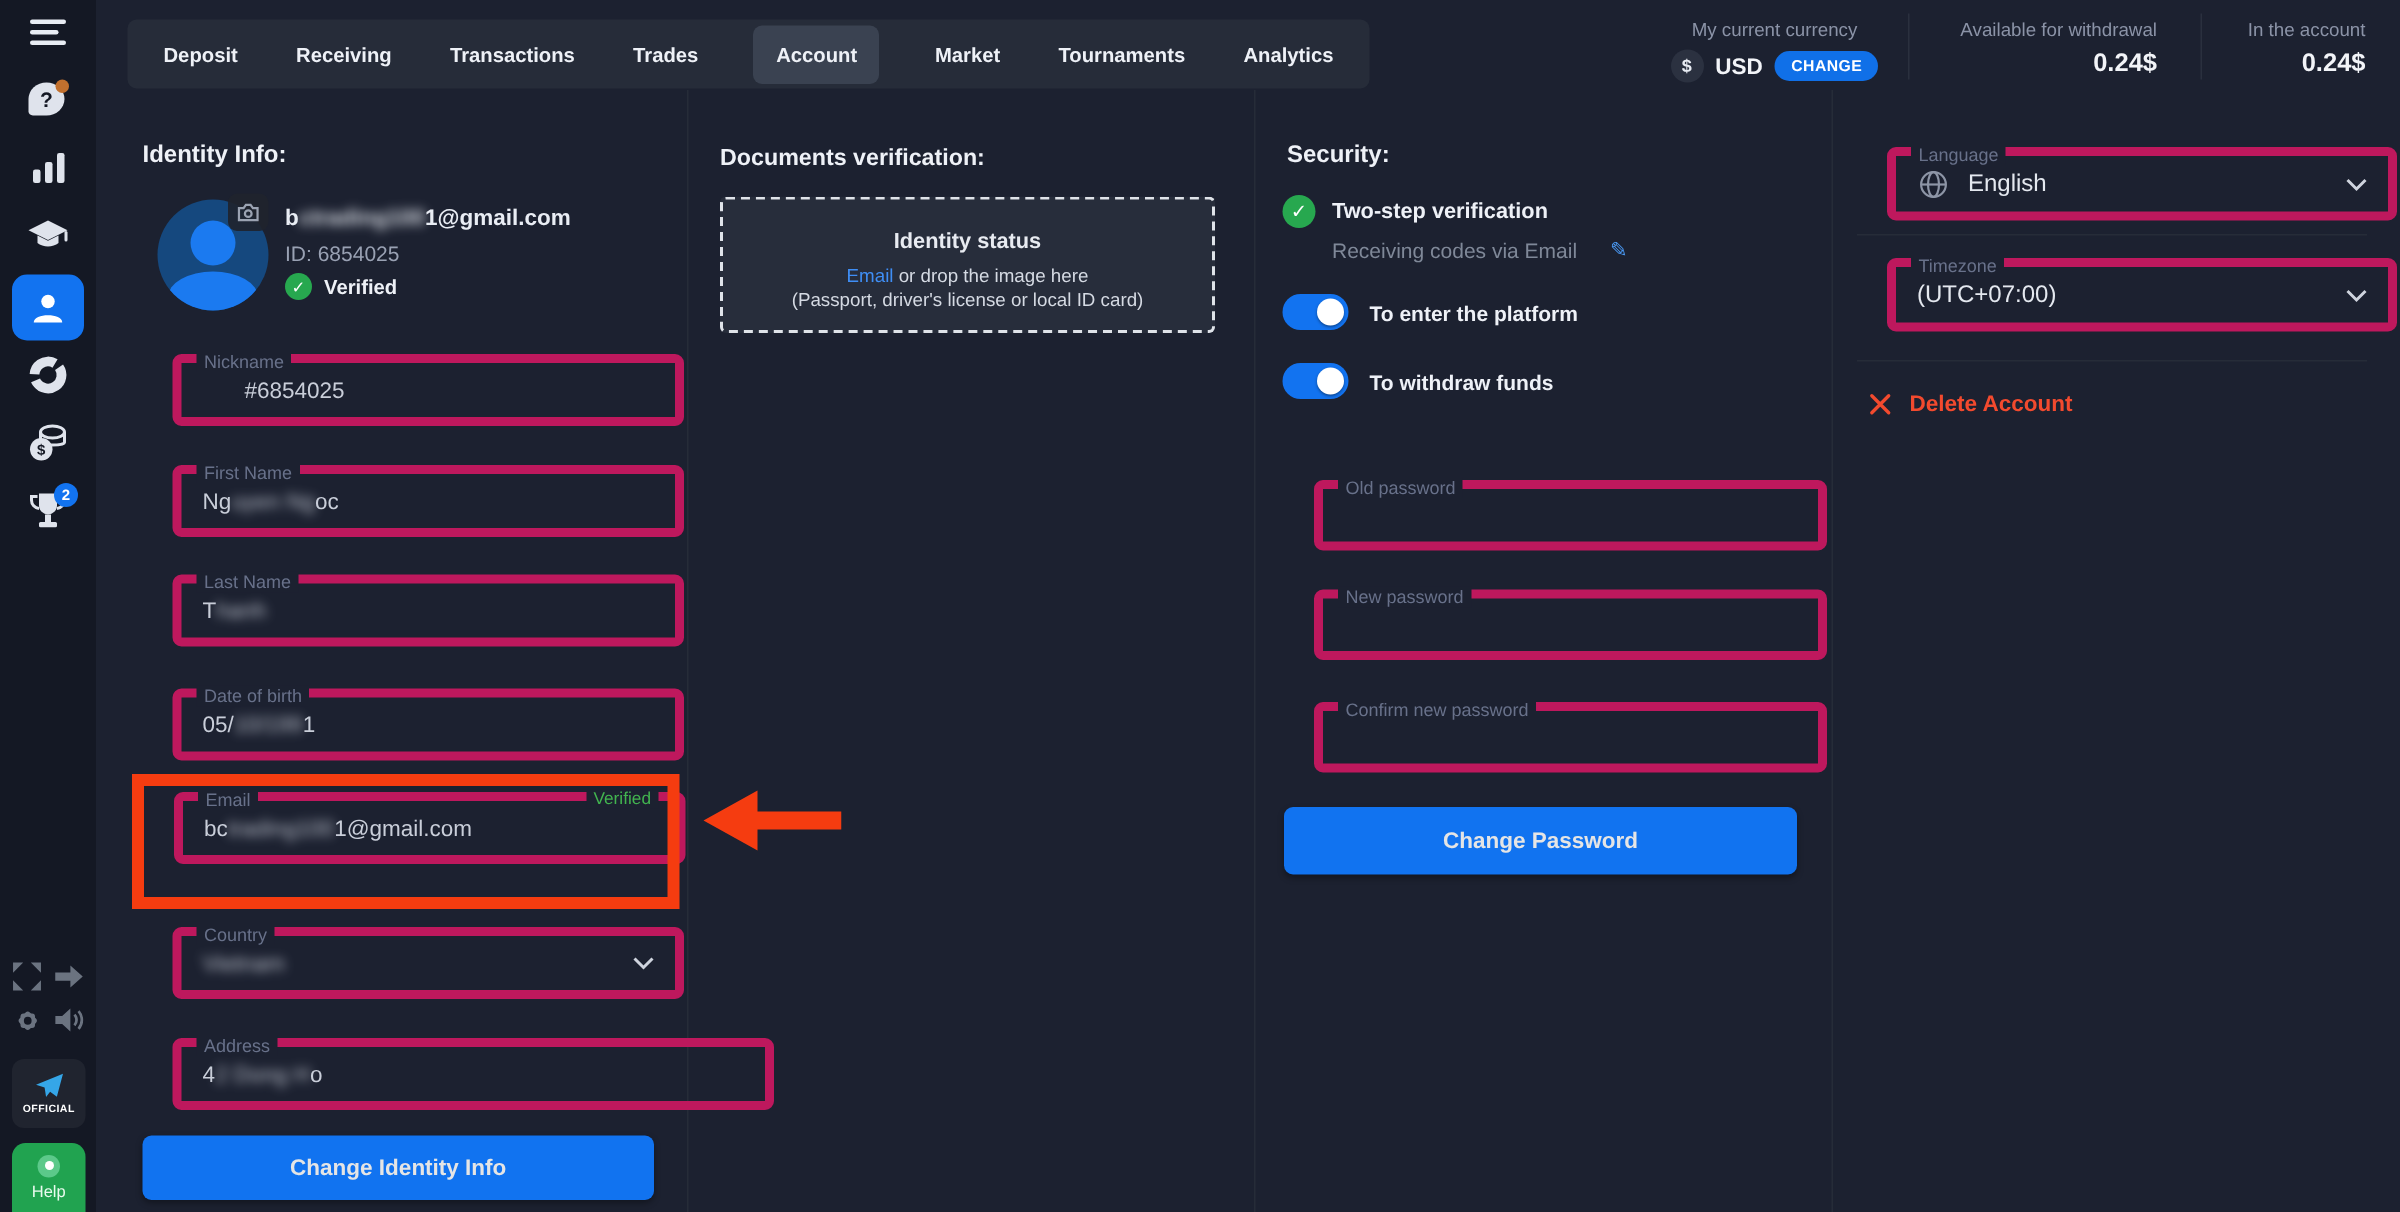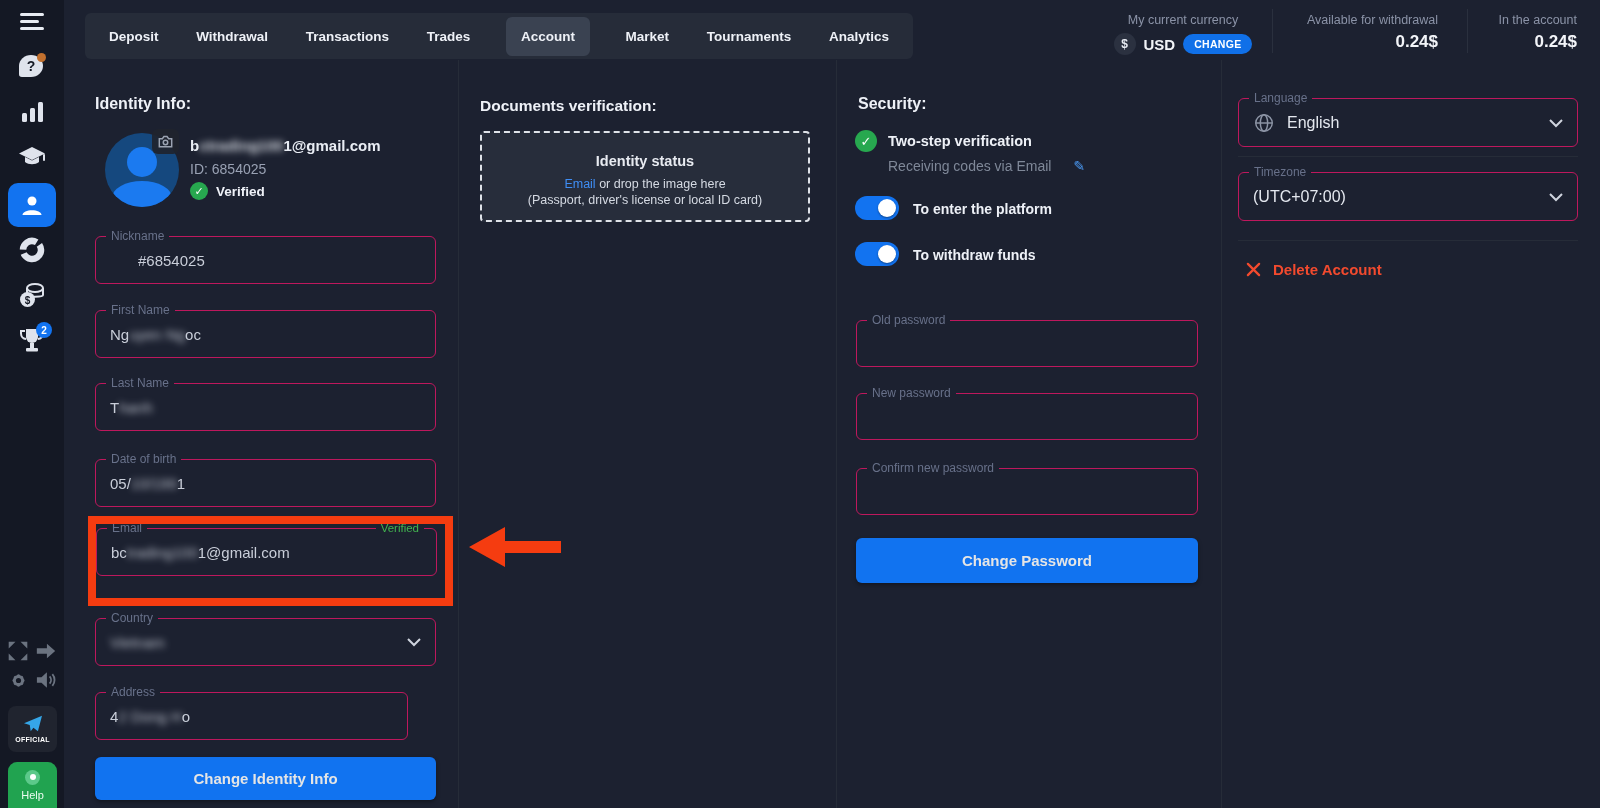--- a/index.html
+++ b/index.html
@@ -36,21 +36,21 @@
   .cur-sym { width:22px; height:22px; border-radius:50%; background:#2b3140; color:#e8ecf3; font-size:12px; font-weight:bold; display:flex; align-items:center; justify-content:center; }
   .cur-code { color:#f2f4f8; font-size:15px; font-weight:bold; }
   .chg { background:#1070e8; color:#fff; font-size:10.5px; font-weight:bold; padding:4px 11px; border-radius:11px; letter-spacing:.3px; cursor:pointer; }
   .hdr-div { position:absolute; top:9px; width:1px; height:44px; background:#2a303e; }
 
   
   .vdiv { position:absolute; top:60px; bottom:0; width:1px; background:#262c38; }
   .col-title { color:#eef1f7; font-size:16px; font-weight:bold; }
 
   
-  .field { position:absolute; border:1px solid #be185d; border-radius:6px; background:transparent; }
+  .field { position:absolute; border:6px solid #be185d; border-radius:6px; background:transparent;margin-left:20px; }
   .field .flabel { position:absolute; top:-8px; left:10px; background:#1c2130; padding:0 5px; font-size:12px; color:#68718a; white-space:nowrap; }
   .field .fbadge { position:absolute; top:-7px; right:12px; background:#1c2130; padding:0 5px; font-size:11.5px; color:#42b44f; }
   .field .val { display:flex; align-items:center; height:100%; padding-left:14px; font-size:15px; color:#c9ced9; }
   .blur { filter:blur(3.5px); opacity:.9; }
   .chev { position:absolute; right:14px; top:50%; margin-top:-4px; }
 
   .btn { position:absolute; background:#1173f0; border-radius:6px; color:#e5e5e5; font-weight:bold; font-size:15px; display:flex; align-items:center; justify-content:center; cursor:pointer; box-shadow:0 2px 4px rgba(0,0,0,.35); }
 
   
   .avatar { position:absolute; width:74px; height:74px; border-radius:50%; background:#15487e; overflow:hidden; }
@@ -196,21 +196,21 @@
     <div class="help">
       <div class="dot">
           <i></i>
         </div>
       <div class="lbl">Help</div>
     </div>
   </aside>
 
   <nav class="tabbar">
     <div class="tab">Deposit</div>
-    <div class="tab">Withdrawal</div>
+    <div class="tab">Receiving</div>
     <div class="tab">Transactions</div>
     <div class="tab">Trades</div>
     <div class="tab active">Account</div>
     <div class="tab">Market</div>
     <div class="tab">Tournaments</div>
     <div class="tab">Analytics</div>
   </nav>
 
   <div class="abs" style="left:1108px; top:13px; width:150px; text-align:center;">
     <div class="hdr-lbl">My current currency</div>
@@ -309,21 +309,21 @@
     <div class="val">
         <span></span>
         <span class="blur">Vietnam</span>
         <span></span>
       </div>
     <svg class="chev" width="14" height="9" viewBox="0 0 14 9" fill="none" stroke="#cfd4de" stroke-width="2">
         <path d="M1 1 l6 6 6-6"></path>
       </svg>
   </div>
 
-  <div class="field" style="left:95px; top:692px; width:313px; height:48px;">
+  <div class="field" style="left:95px; top:692px; width:401px; height:48px;">
     <span class="flabel">Address</span>
     <div class="val">
         <span>4</span>
         <span class="blur">2 Dong H</span>
         <span>o</span>
       </div>
   </div>
 
   <div class="btn" style="left:95px; top:757px; width:341px; height:43px;">Change Identity Info</div>
 

